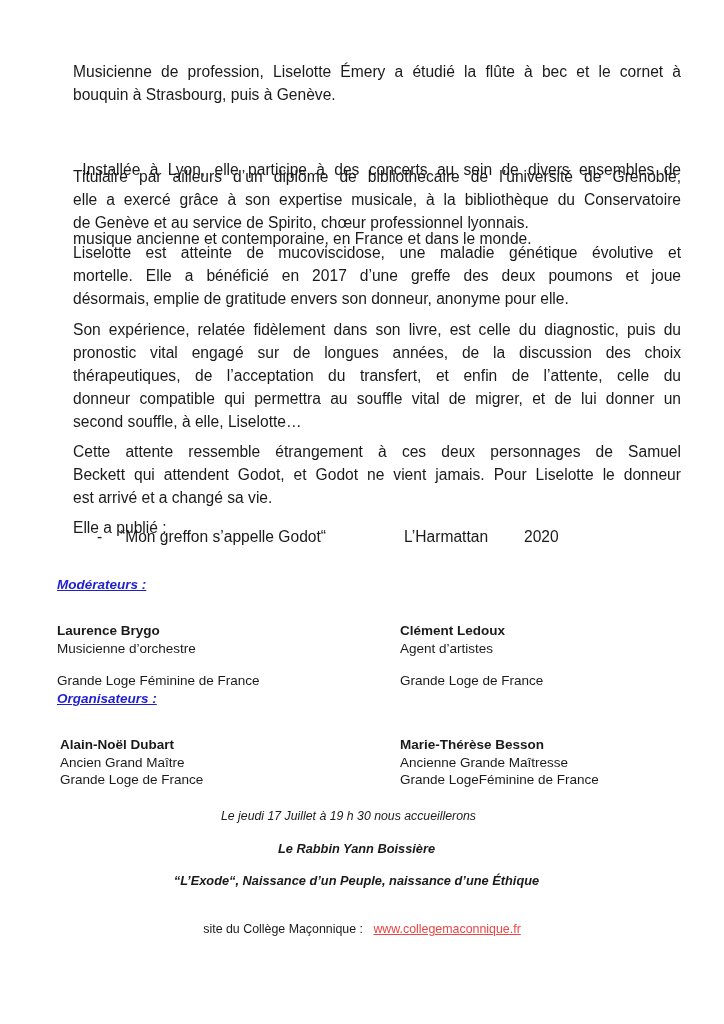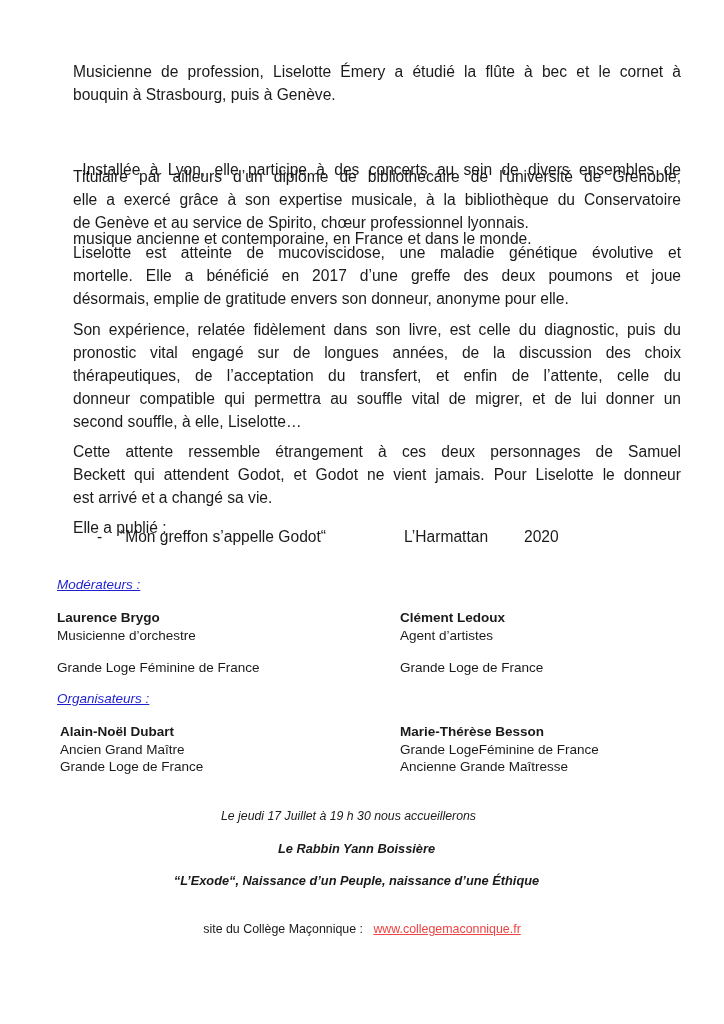--- a/index.html
+++ b/index.html
@@ -4,24 +4,24 @@
 <style>
   html, body { margin: 0; padding: 0; background: #ffffff; }
   body { width: 724px; height: 1024px; position: relative; overflow: hidden;
          font-family: "Liberation Sans", sans-serif; color: #1a1a1a; }
   .page { position: absolute; left: 0; top: 0; width: 724px; height: 1024px; background: #fff; }
   .para { position: absolute; left: 57px; width: 608px; font-size: 15.6px; line-height: 23px; margin: 16px; }
   .para .ln { display: block; white-space: nowrap; }
   .para .ln.j { text-align: justify; text-align-last: justify; white-space: normal; }
   .book { position: absolute; top: 528px; left: 0; width: 724px; font-size: 15.6px; height: 23px; }
   .book span { position: absolute; top: 0; white-space: nowrap; }
-  .section-title { position: absolute; left: 57px; font-size: 13.5px; font-weight: normal; font-style: italic;
+  .section-title { position: absolute; left: 57px; font-size: 13.5px; font-weight: bold; font-style: italic;
                    color: #1f1fd0; text-decoration: underline; }
   .person { position: absolute; font-size: 13.5px; line-height: 17.5px; }
-  .person .nm { font-weight: bold; display: block; }
+  .person .nm { font-weight: bold; display: block; margin-top: 13px; }
   .person .ln { display: block; }
   .center { position: absolute; left: 0; width: 697px; text-align: center; font-size: 12.3px; }
   .center.it { font-style: italic; }
   .center.bi { font-style: italic; font-weight: bold; font-size: 12.8px; padding-left: 8px; }
   .footer { position: absolute; left: 40px; width: 644px; text-align: center; font-size: 12.4px; line-height: 17.5px; top: 921px; }
   .footer a { color: #ef4444; text-decoration: underline; }
 </style>
 </head>
 <body>
 
@@ -91,22 +91,22 @@
   <div class="section-title" style="top:691px">Organisateurs :</div>
 
   <div class="person" style="left:60px; top:723px">
     <span class="nm">Alain-Noël Dubart</span>
     <span class="ln">Ancien Grand Maître</span>
     <span class="ln">Grande Loge de France</span>
   </div>
 
   <div class="person" style="left:400px; top:723px">
     <span class="nm">Marie-Thérèse Besson</span>
+    <span class="ln">Ancienne Grande Maîtresse</span>
     <span class="ln">Grande LogeFéminine de France</span>
-    <span class="ln">Ancienne Grande Maîtresse</span>
   </div>
 
   <div class="center it" style="top:809px">Le jeudi 17 Juillet à 19 h 30 nous accueillerons</div>
   <div class="center bi" style="top:841px">Le Rabbin Yann Boissière</div>
   <div class="center bi" style="top:873px">“L’Exode“, Naissance d’un Peuple, naissance d’une Éthique</div>
 
   <div class="footer">
     <div>
       <span>site du Collège Maçonnique :</span>&nbsp;&nbsp;&nbsp;<a>www.collegemaconnique.fr</a>
     </div>

